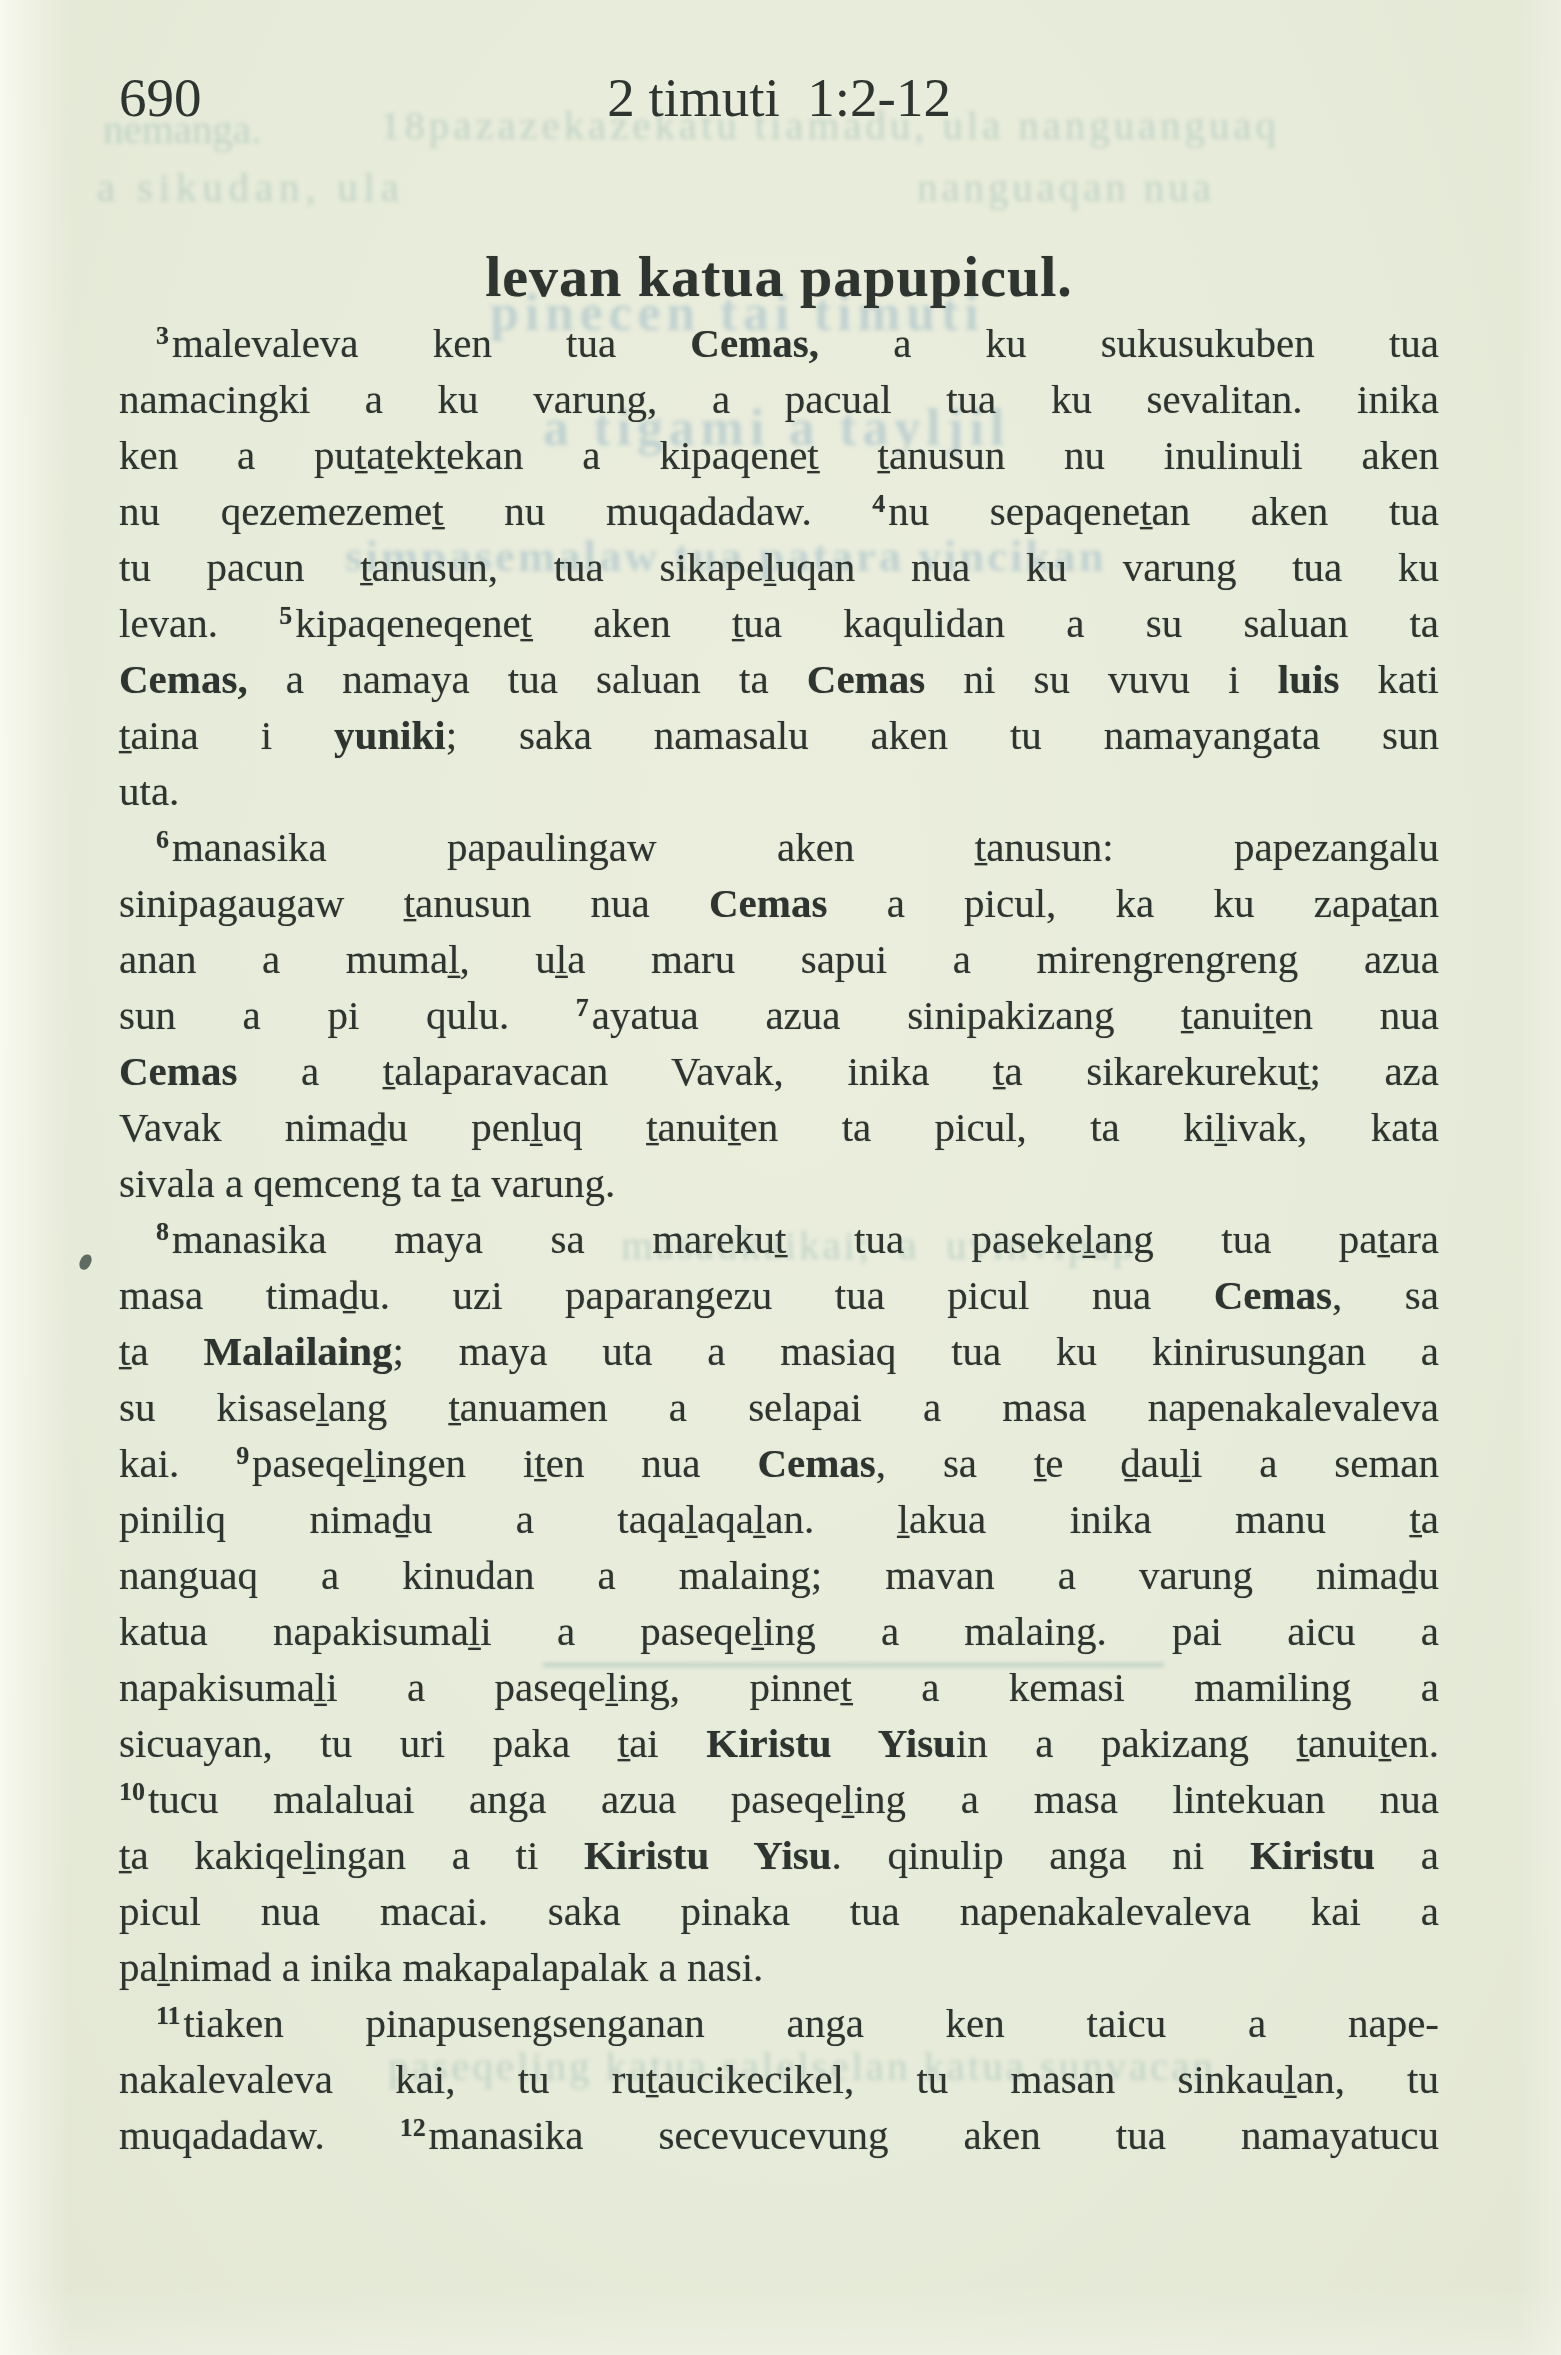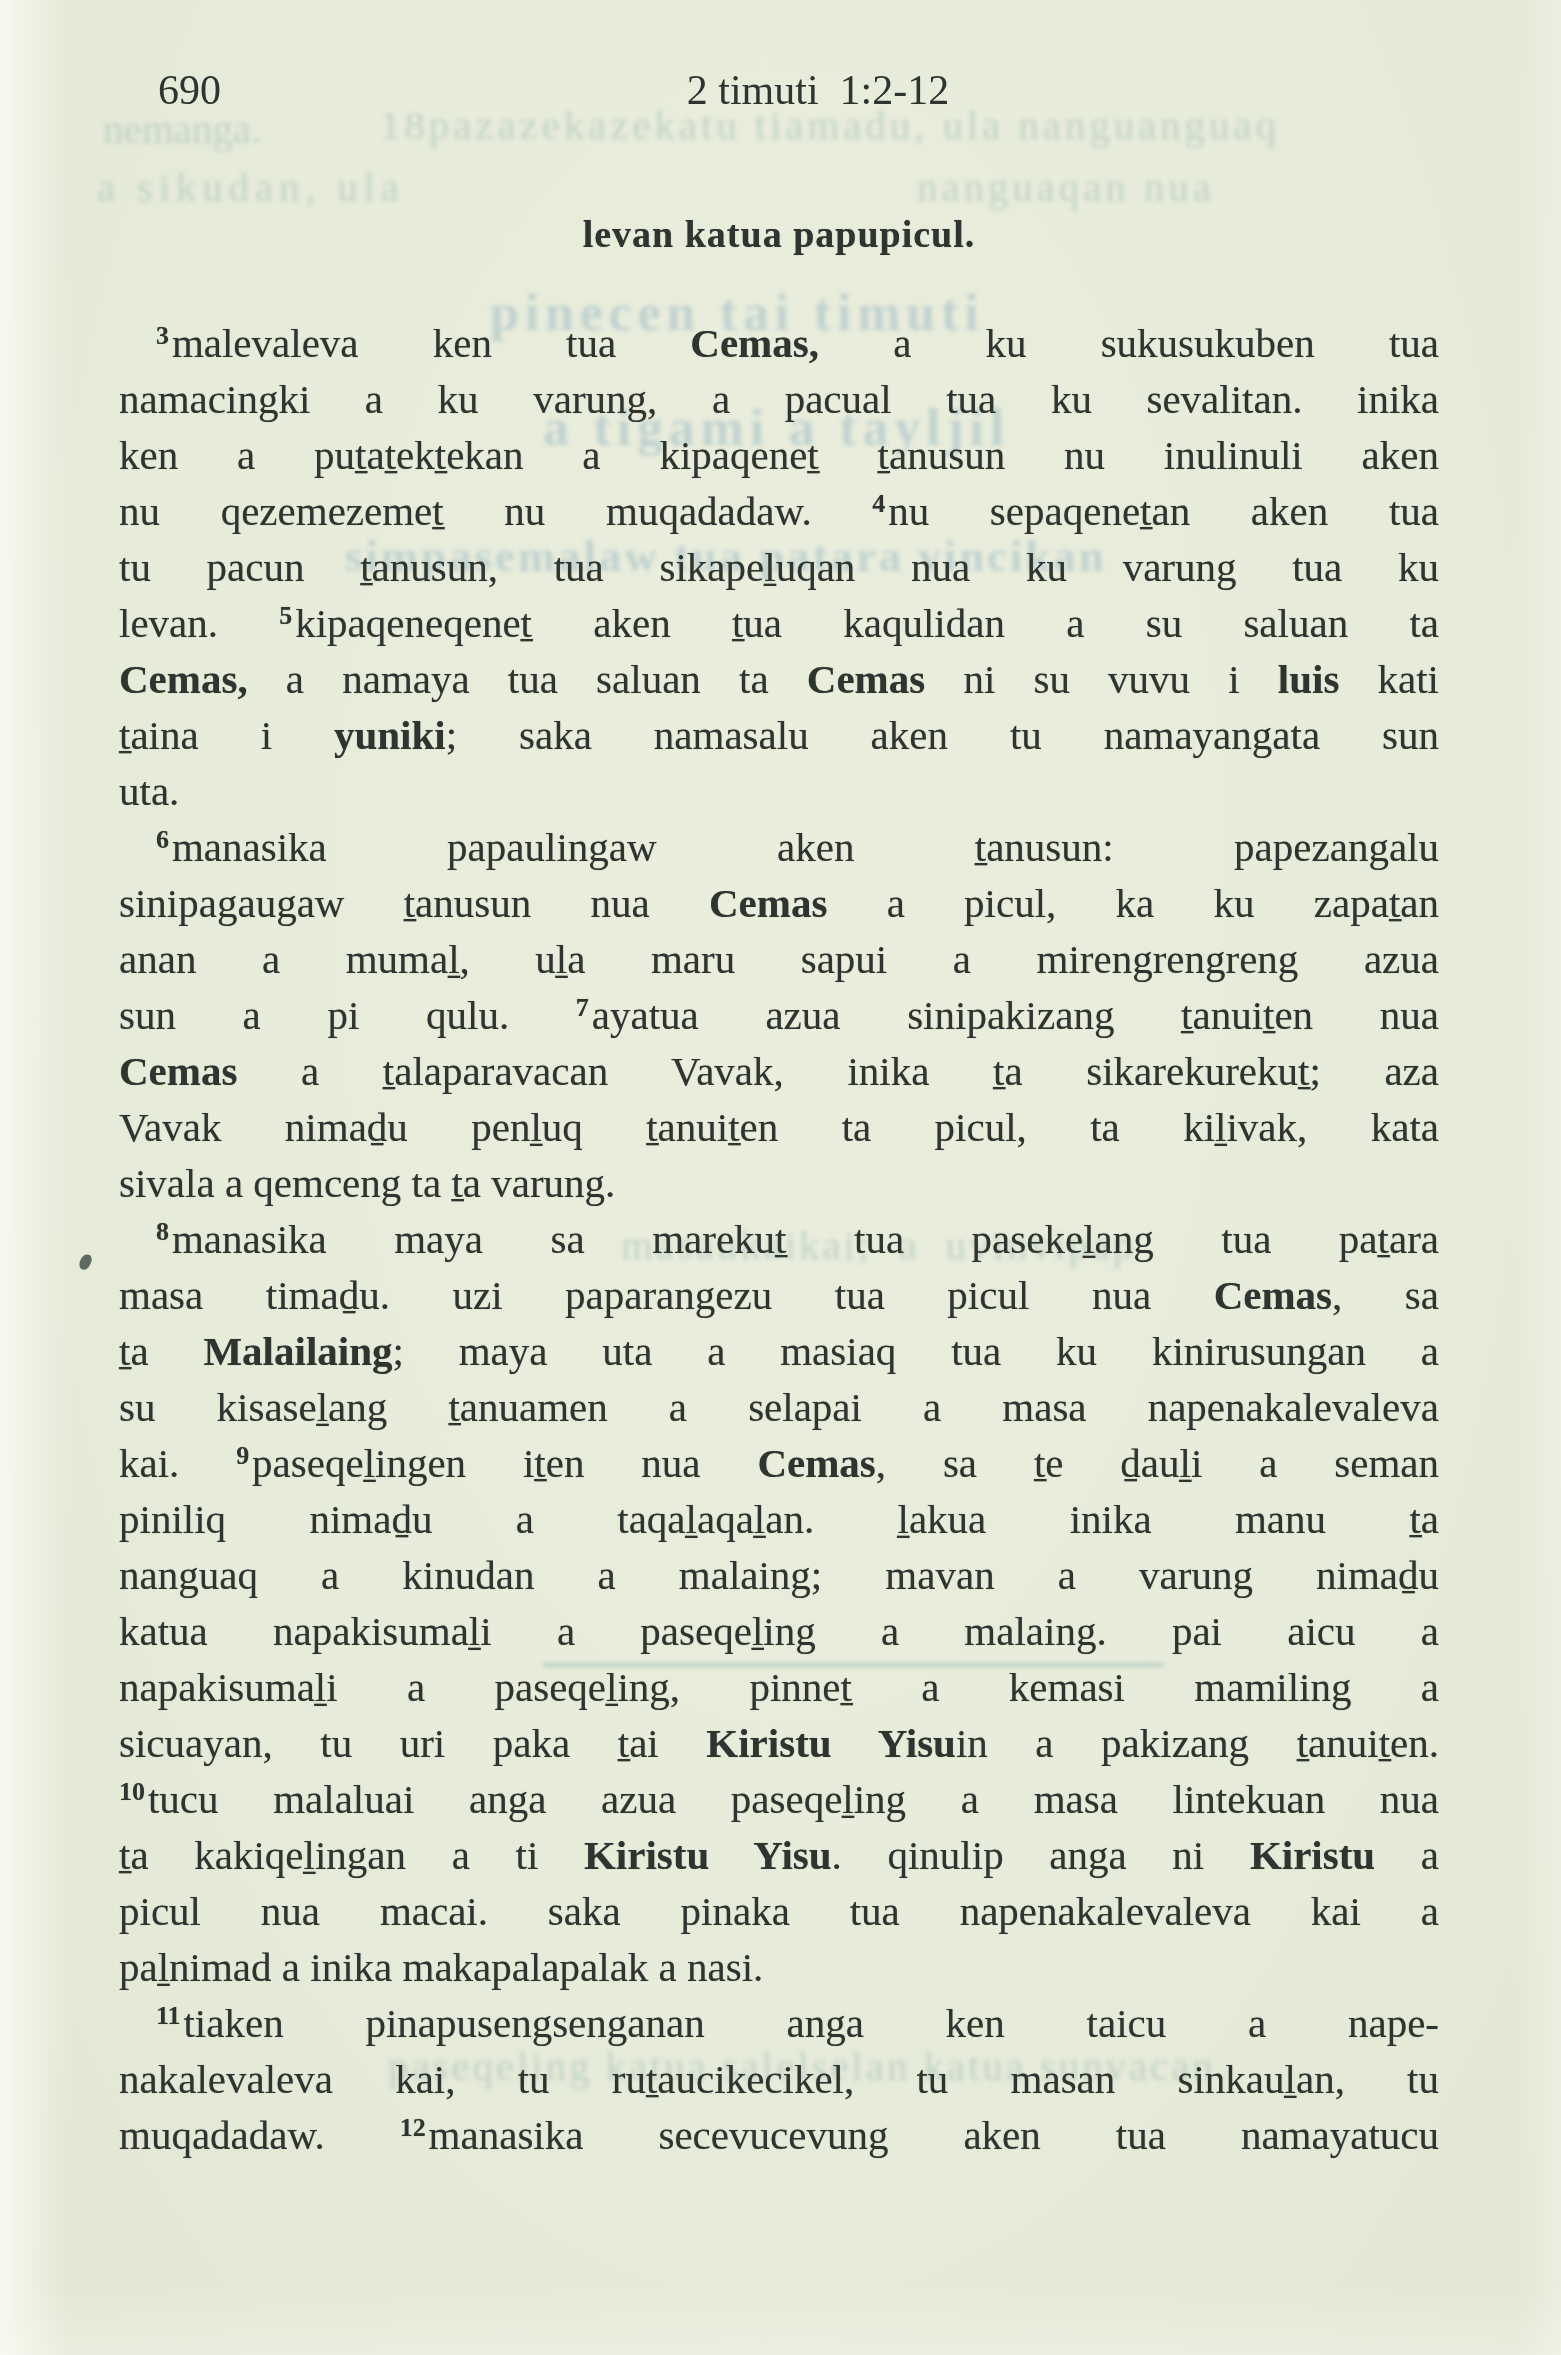--- a/index.html
+++ b/index.html
@@ -19,26 +19,26 @@
       linear-gradient(0deg, rgba(244,246,234,.45) 0px, rgba(244,246,234,0) 68px);
   }
   .ghost-layer{position:absolute;inset:0;z-index:1;}
   .ghost{
     position:absolute;white-space:pre;color:#9fbfb6;opacity:.55;
     filter:blur(1.9px);line-height:1;
   }
   .ghost.gb{font-weight:700;color:#97b7c6;opacity:.5;}
   .ghost.grule{height:3.9px;background:#9fbfb6;opacity:.6;}
   .content{position:absolute;left:119px;top:0;width:1320px;z-index:2;}
-  .runhead{position:absolute;top:66px;width:100%;height:49px;font-size:42px;margin-left:39px;}
+  .runhead{position:absolute;top:66px;width:100%;height:49px;font-size:55px;}
   .pgnum{position:absolute;left:0;top:0;}
   .rhtitle{position:absolute;left:50%;transform:translateX(-50%);top:0;white-space:pre;}
   h1.section{
-    position:absolute;top:212px;width:100%;margin:0;text-align:center;
-    font-size:38px;font-weight:700;letter-spacing:1px;
+    position:absolute;top:243px;width:100%;margin:0;text-align:center;
+    font-size:58px;font-weight:700;letter-spacing:1px;
     text-shadow:0 0 1px rgba(40,50,45,.45);
   }
   main{position:absolute;top:315px;width:100%;}
   .line{
     height:56px;line-height:56px;font-size:41px;
     text-align:justify;text-align-last:justify;
     white-space:normal;
     text-shadow:0 0 1px rgba(40,50,45,.4);
   }
   .line.flush{text-align:left;text-align-last:left;}

